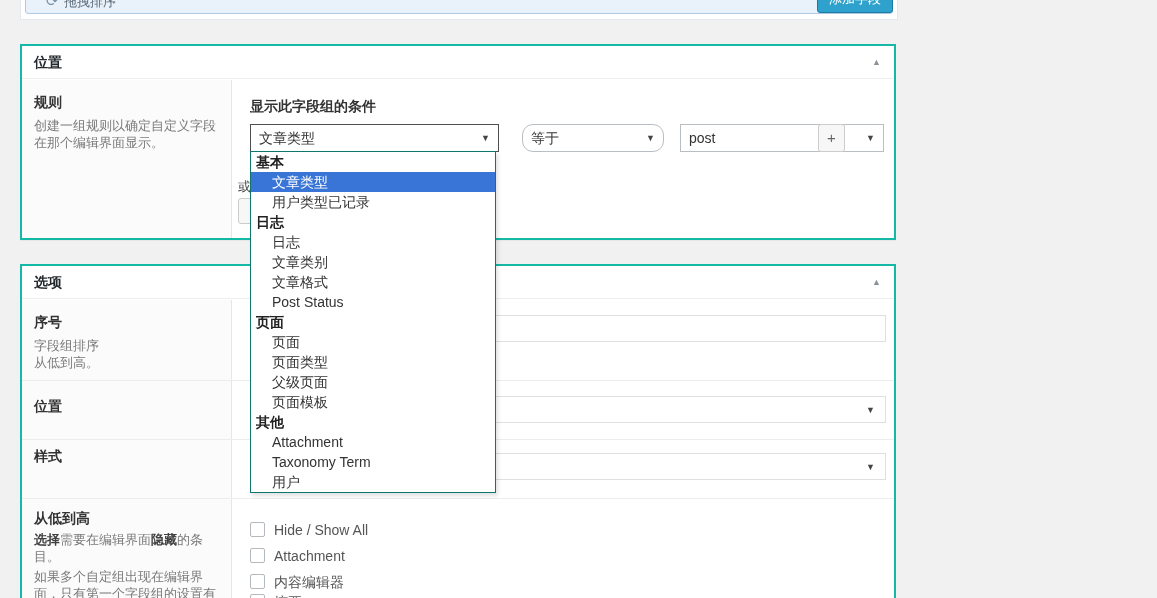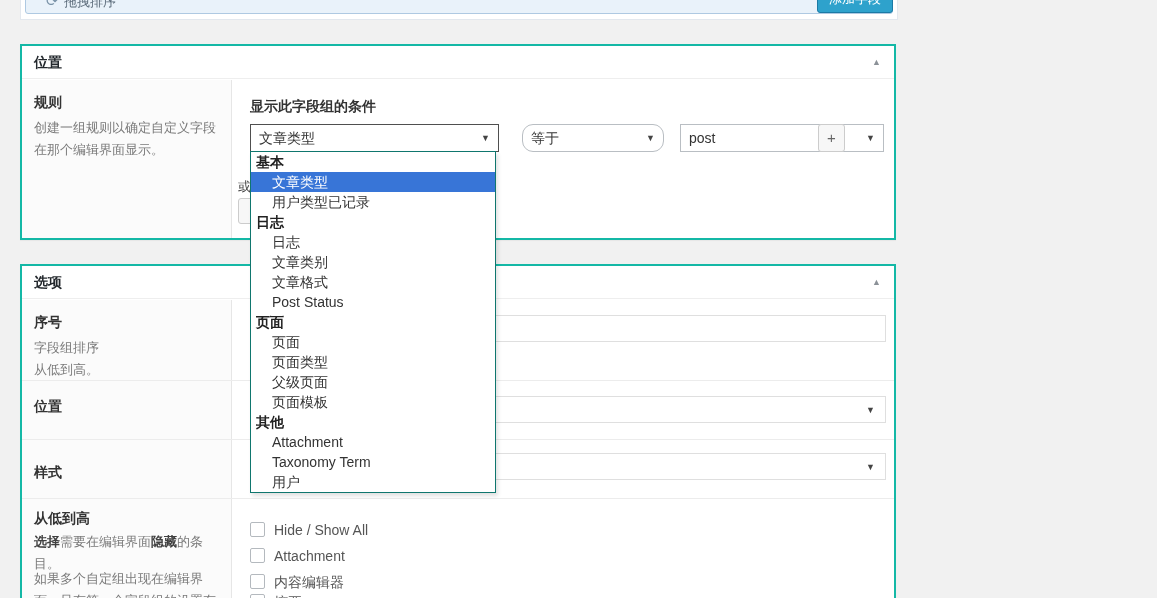--- a/index.html
+++ b/index.html
@@ -23,21 +23,21 @@
   
   .metabox { background:#fff; border:2px solid #14b8a6; box-shadow:0 1px 1px rgba(0,0,0,.04); }
   .box1 { left:20px; top:44px; width:876px; height:196px; }
   .box2 { left:20px; top:264px; width:876px; height:380px; }
   .mbox-header { position:absolute; left:0; top:0; right:0; height:33px; border-bottom:1px solid #eee; }
   .mbox-title { position:absolute; left:12px; top:8px; font-size:14px; font-weight:bold; color:#23282d; }
   .mbox-toggle { position:absolute; right:13px; top:11px; font-size:9px; color:#8b9198; cursor:pointer; }
   .mbox-body { position:absolute; left:0; top:34px; right:0; bottom:0; }
   .leftcol { position:absolute; left:0; top:0; bottom:0; width:210px; background:#fbfbfb; border-right:1px solid #e6e6e6; }
   .field-label { position:absolute; left:12px; font-size:14px; font-weight:bold; color:#333; }
-  .field-desc { position:absolute; left:12px; width:192px; font-size:13px; color:#7a7a7a; line-height:22px; }
+  .field-desc { position:absolute; left:12px; width:192px; font-size:13px; color:#7a7a7a; line-height:17px; }
   .row-divider { position:absolute; left:0; right:0; height:0; border-top:1px solid #ececec; }
 
   
   .select { position:absolute; height:28px; background:#fff; border:1px solid #b9bec3; font-size:14px; color:#333;
     line-height:26px; padding-left:8px; cursor:pointer; }
   .select.focused { border-color:#4f4f4f; }
   .select.light { border-color:#dfdfdf; height:27px; color:#444; }
   .select .arrow { position:absolute; right:8px; top:0; font-size:9px; color:#444; line-height:26px; }
   .textinput { position:absolute; height:27px; background:#fff; border:1px solid #dfdfdf; }
   .plus-btn { position:absolute; width:27px; height:28px; background:#f7f7f7; border:1px solid #ccc; border-radius:3px;
@@ -107,21 +107,21 @@
       <span class="mbox-toggle">▲</span>
     </div>
     <div class="mbox-body">
       <div class="leftcol">
         <span class="field-label" style="top:14px;">序号</span>
         <span class="field-desc" style="top:37px;">
           <span>字段组排序</span><br>
           <span>从低到高。</span>
         </span>
         <span class="field-label" style="top:98px;">位置</span>
-        <span class="field-label" style="top:164px;">样式</span>
+        <span class="field-label" style="top:148px;">样式</span>
         <span class="field-label" style="top:210px;">从低到高</span>
         <span class="field-desc" style="top:231px;">
           <span class="b">选择</span><span>需要在编辑界面</span><span class="b">隐藏</span><span>的条目。</span>
         </span>
         <span class="field-desc" style="top:268px;">如果多个自定组出现在编辑界面，只有第一个字段组的设置有</span>
       </div>
 
       <div class="row-divider" style="top:80px;"></div>
       <div class="row-divider" style="top:139px;"></div>
       <div class="row-divider" style="top:198px;"></div>

